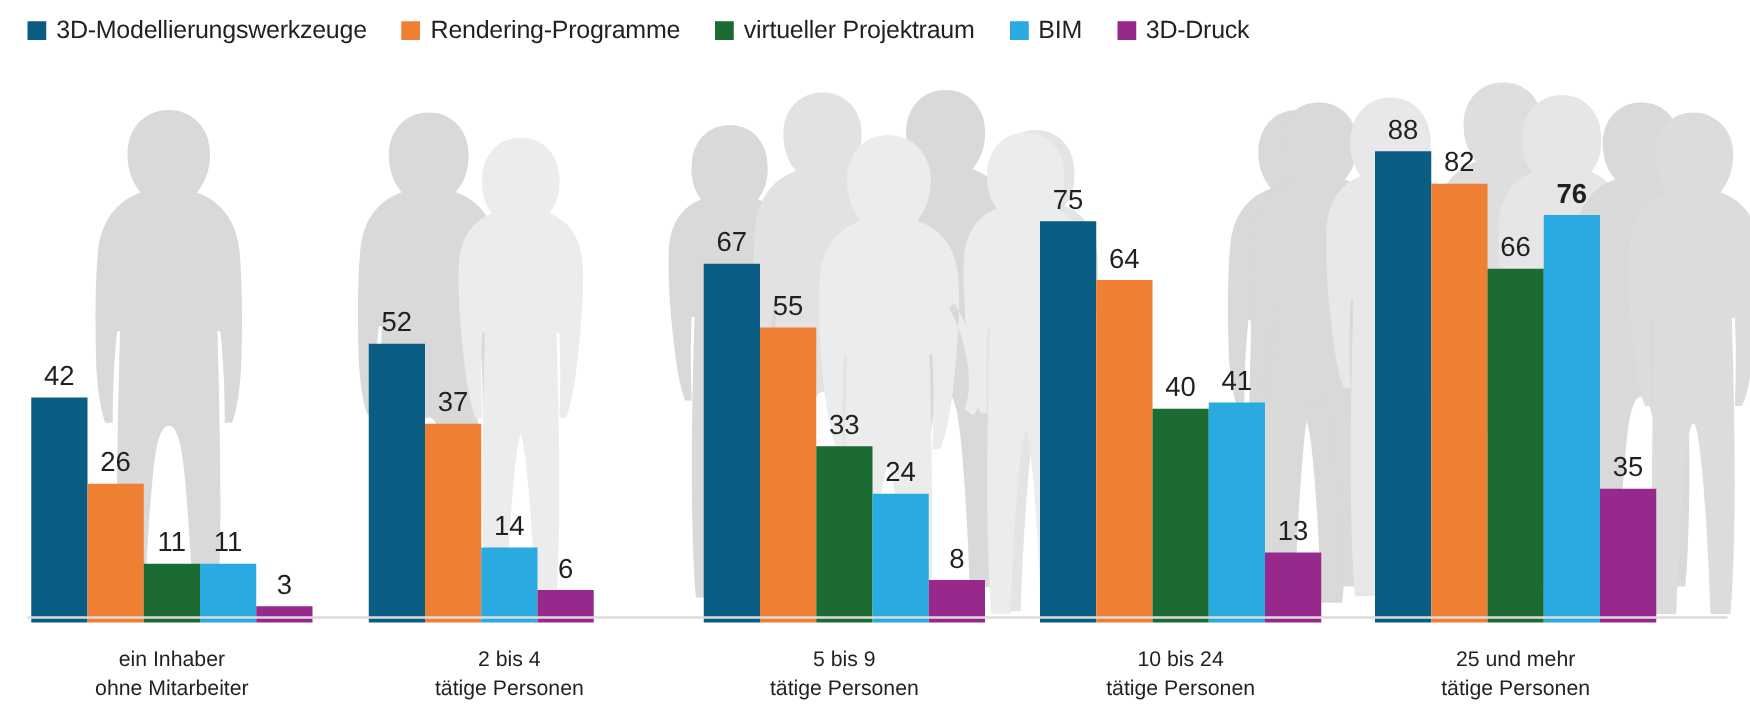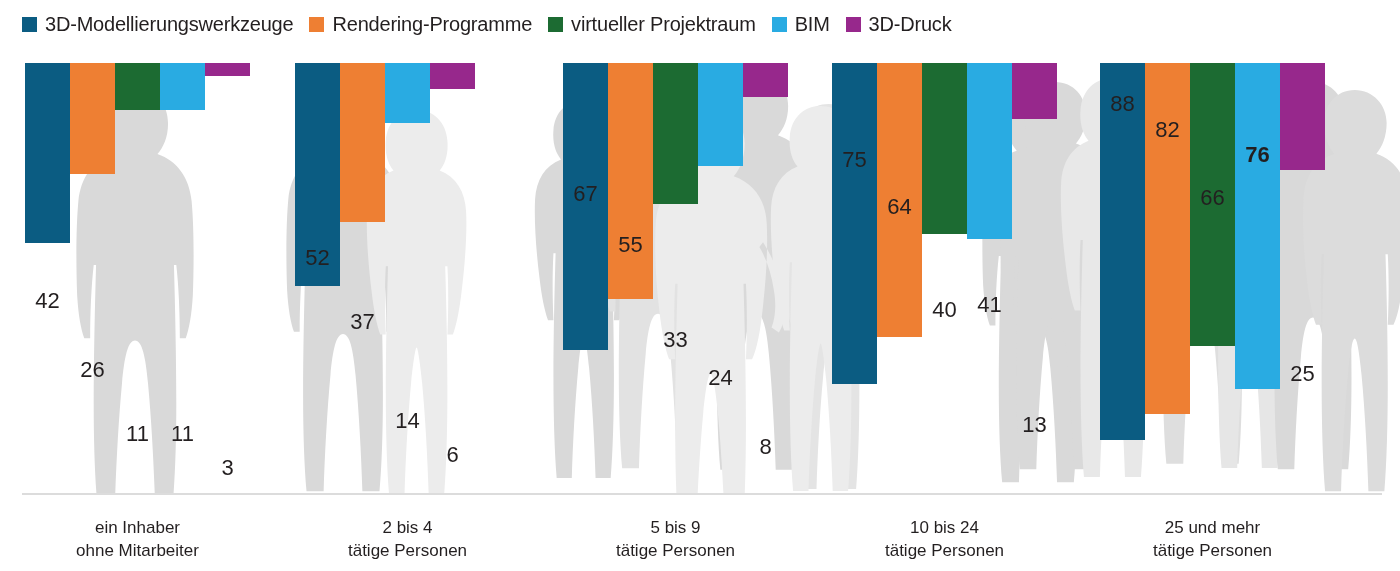--- a/index.html
+++ b/index.html
@@ -8,21 +8,21 @@
     background:#ffffff;
     font-family:"Liberation Sans", sans-serif;
     overflow:hidden;
     position:relative;
   }
   #chart-root{position:relative;width:1400px;height:571px;}
 
   
   #legend{
     position:absolute;left:22px;top:12px;
-    display:flex;align-items:center;gap:16px;
+    display:flex;align-items:center;gap:28px;
     height:24px;
   }
   .legend-item{display:flex;align-items:center;gap:8px;}
   .legend-swatch{width:15px;height:15px;display:block;flex:0 0 auto;}
   .legend-label{
     font-size:20px;color:#231f20;white-space:nowrap;
     letter-spacing:-0.2px;
   }
 
   
@@ -40,21 +40,21 @@
   }
 
   .group{
     position:absolute;bottom:0;
     display:flex;align-items:flex-end;
     height:400px;
   }
   .barwrap{
     position:relative;
     width:45px;height:100%;
-    display:flex;flex-direction:column;
+    display:flex;flex-direction:column;justify-content:flex-end;
     align-items:center;
   }
   .bar{width:45px;display:block;}
   .bar-value{
     position:absolute;
     font-size:22px;color:#231f20;
     white-space:nowrap;
     left:50%;transform:translateX(-50%);
     line-height:1;
   }
@@ -271,21 +271,21 @@
         </div>
         <div class="barwrap">
           <span class="bar-value" style="bottom: 289px;">66</span>
           <div class="bar" title="virtueller Projektraum" style="height: 283px; background: rgb(28, 107, 50);"></div>
         </div>
         <div class="barwrap">
           <span class="bar-value" style="bottom: 332px; font-weight: bold;">76</span>
           <div class="bar" title="BIM" style="height: 326px; background: rgb(41, 171, 226);"></div>
         </div>
         <div class="barwrap">
-          <span class="bar-value" style="bottom: 113px;">25</span>
+          <span class="bar-value" style="bottom: 113px;">35</span>
           <div class="bar" title="3D-Druck" style="height: 107px; background: rgb(151, 40, 140);"></div>
         </div>
       </div>
     </div>
 
   <div id="baseline"></div>
 
   <div id="categories">
       <div class="cat-label" style="left: 137.5px; top: 12px;">
         <div>ein Inhaber</div>

